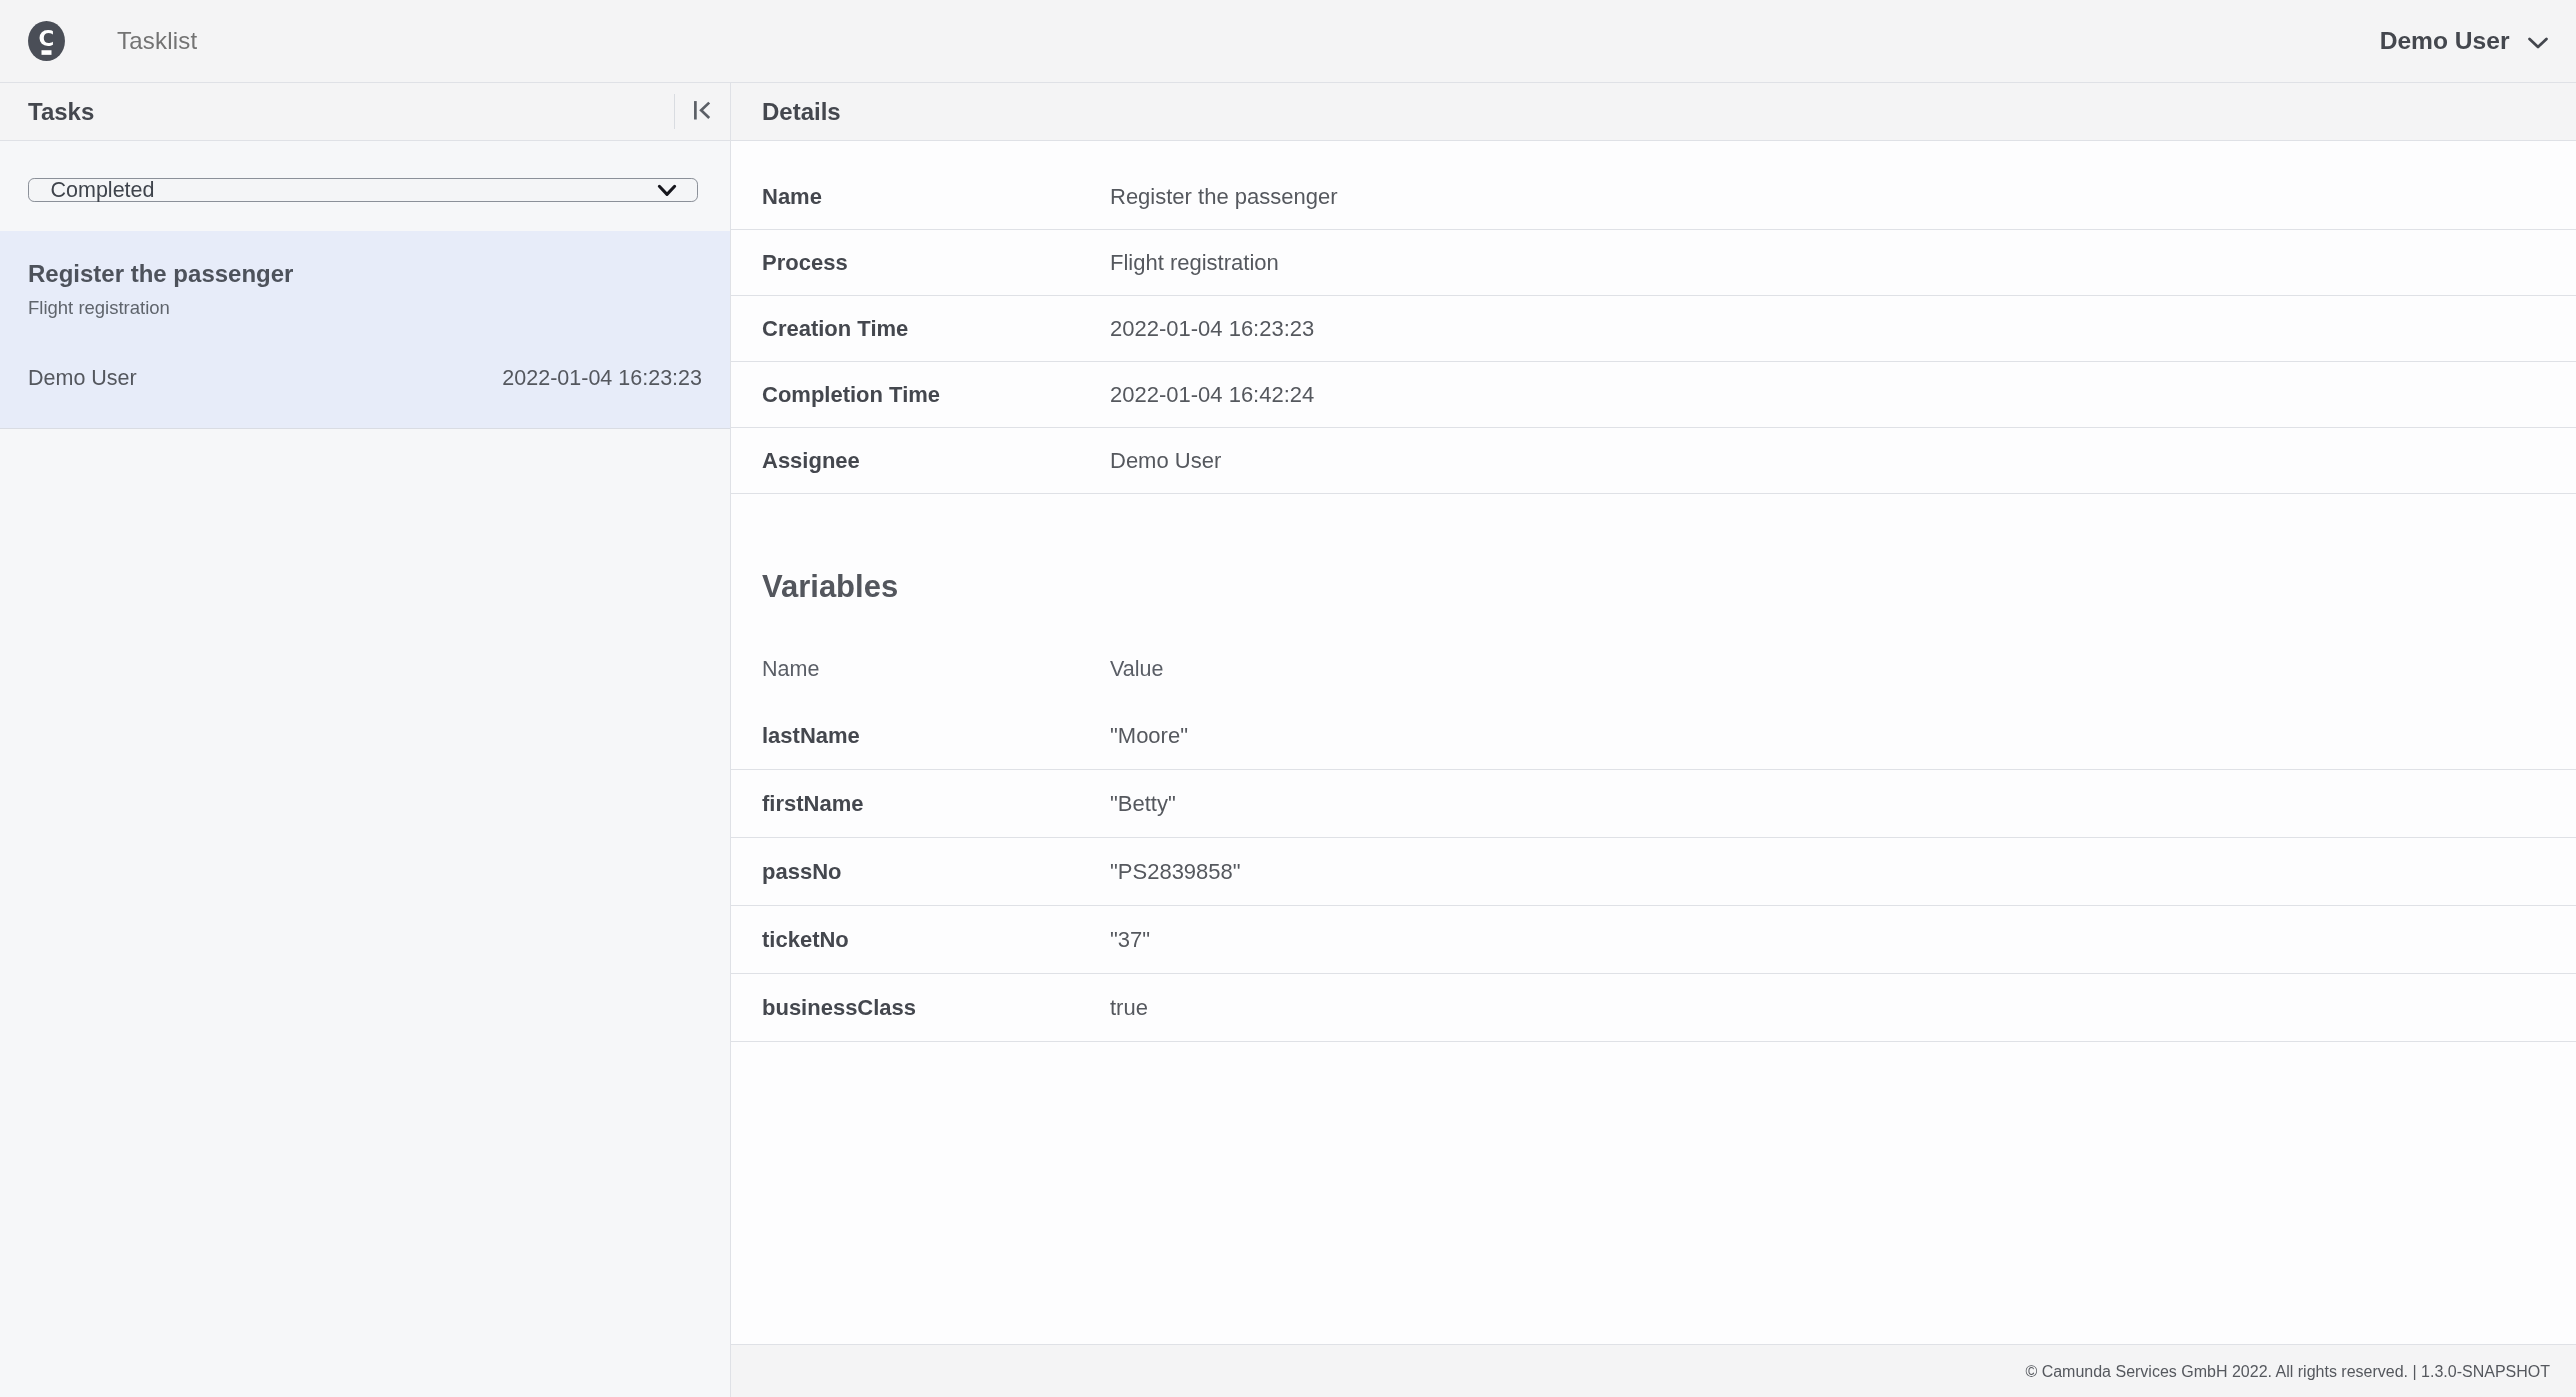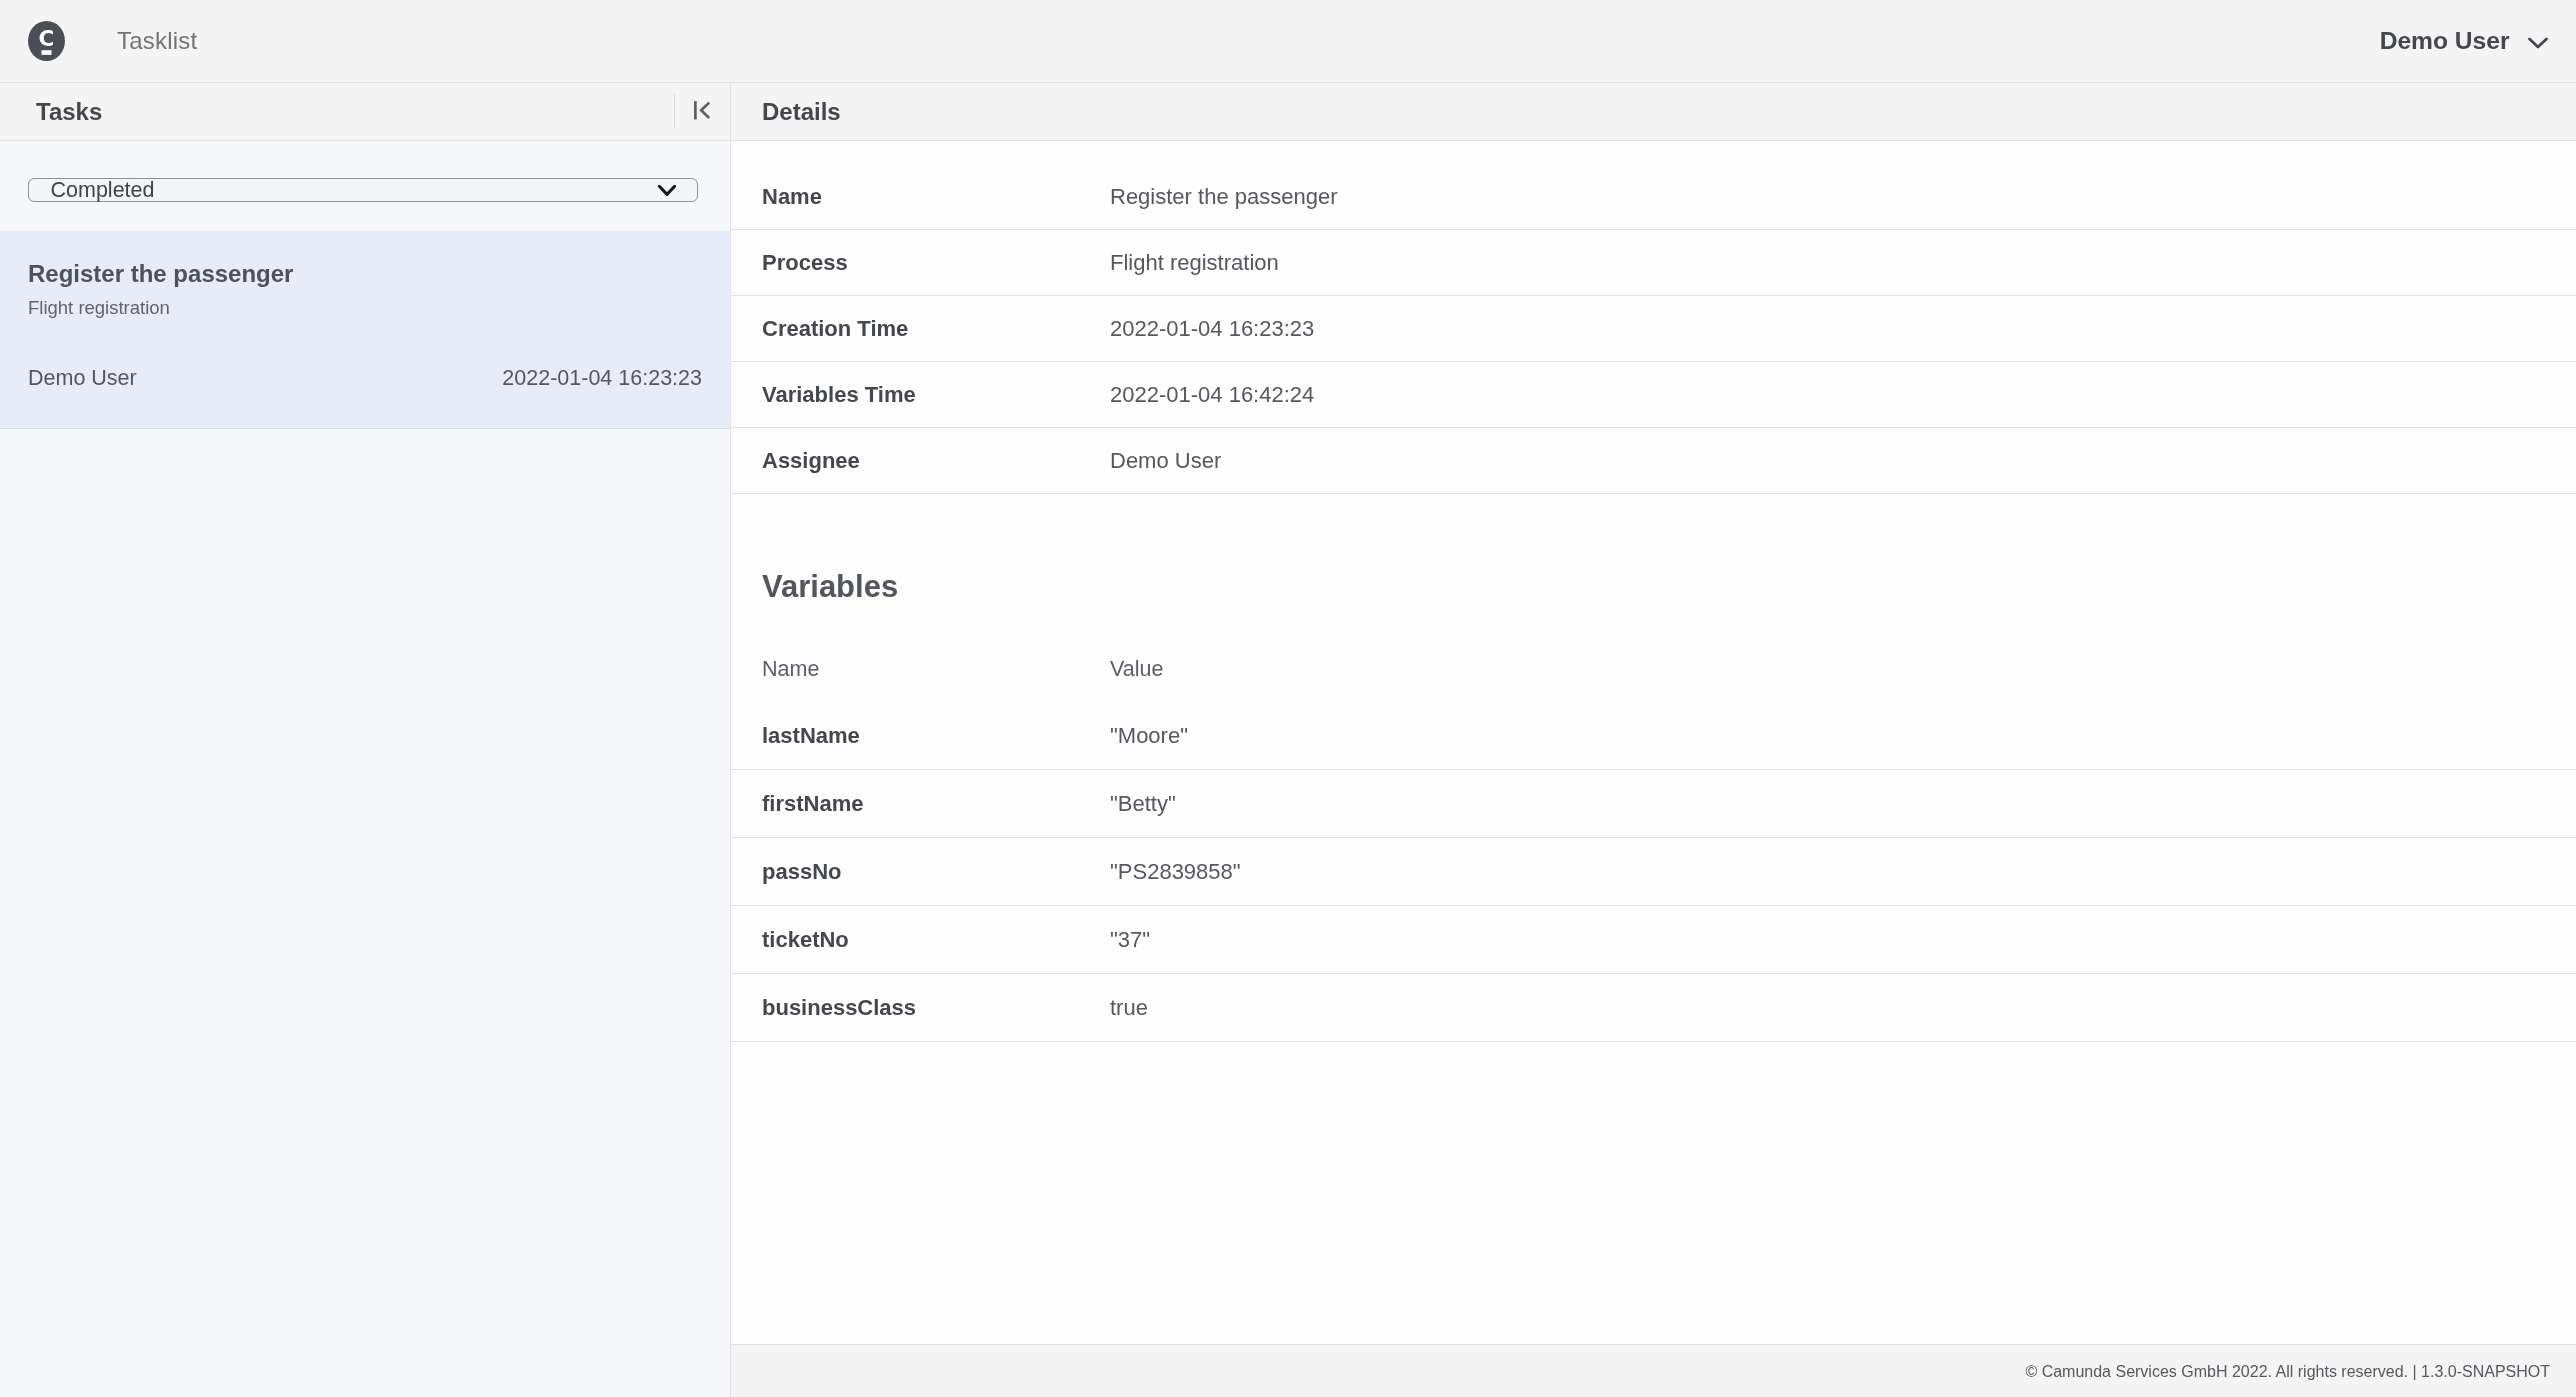--- a/index.html
+++ b/index.html
@@ -25,21 +25,21 @@
   .spacer{flex:1;}
   .user-menu{display:flex;align-items:center;gap:18.5px;font-size:24.6px;font-weight:700;color:var(--text-primary);cursor:pointer;}
 
   
   .content{flex:1;display:flex;min-height:0;}
 
   
   .tasks-panel{width:731px;min-width:731px;background:var(--panel-bg);border-right:1.5px solid var(--border);
     display:flex;flex-direction:column;}
   .panel-header{height:58px;min-height:58px;background:var(--header-bg);border-bottom:1.5px solid var(--border);
-    display:flex;align-items:center;padding-left:36px;}
+    display:flex;align-items:center;padding-left:28px;}
   .panel-header h1{font-size:24px;font-weight:700;color:var(--text-primary);}
   .ph-right{margin-left:auto;display:flex;align-items:center;height:100%;}
   .ph-divider{width:1.5px;height:35px;background:#d9dce1;}
   .collapse-btn{width:55px;height:100%;background:none;border:none;display:flex;align-items:center;justify-content:center;cursor:pointer;}
 
   .panel-body{flex:1;display:flex;flex-direction:column;min-height:0;}
   .select{margin:37px 32px 0 28px;height:24px;border:1.5px solid #8b9099;border-radius:6.2px;background:#f4f5f7;
     display:flex;align-items:center;justify-content:space-between;padding:0 20px 0 21.5px;
     font-size:21.5px;color:#3f444c;cursor:pointer;}
 
@@ -150,21 +150,21 @@
           </div>
           <div class="drow">
             <div class="dlabel">Process</div>
             <div class="dvalue">Flight registration</div>
           </div>
           <div class="drow">
             <div class="dlabel">Creation Time</div>
             <div class="dvalue">2022-01-04 16:23:23</div>
           </div>
           <div class="drow">
-            <div class="dlabel">Variables Time</div>
+            <div class="dlabel">Completion Time</div>
             <div class="dvalue">2022-01-04 16:42:24</div>
           </div>
           <div class="drow">
             <div class="dlabel">Assignee</div>
             <div class="dvalue">Demo User</div>
           </div>
         </div>
 
         <h2 class="vars-title">Variables</h2>
 

